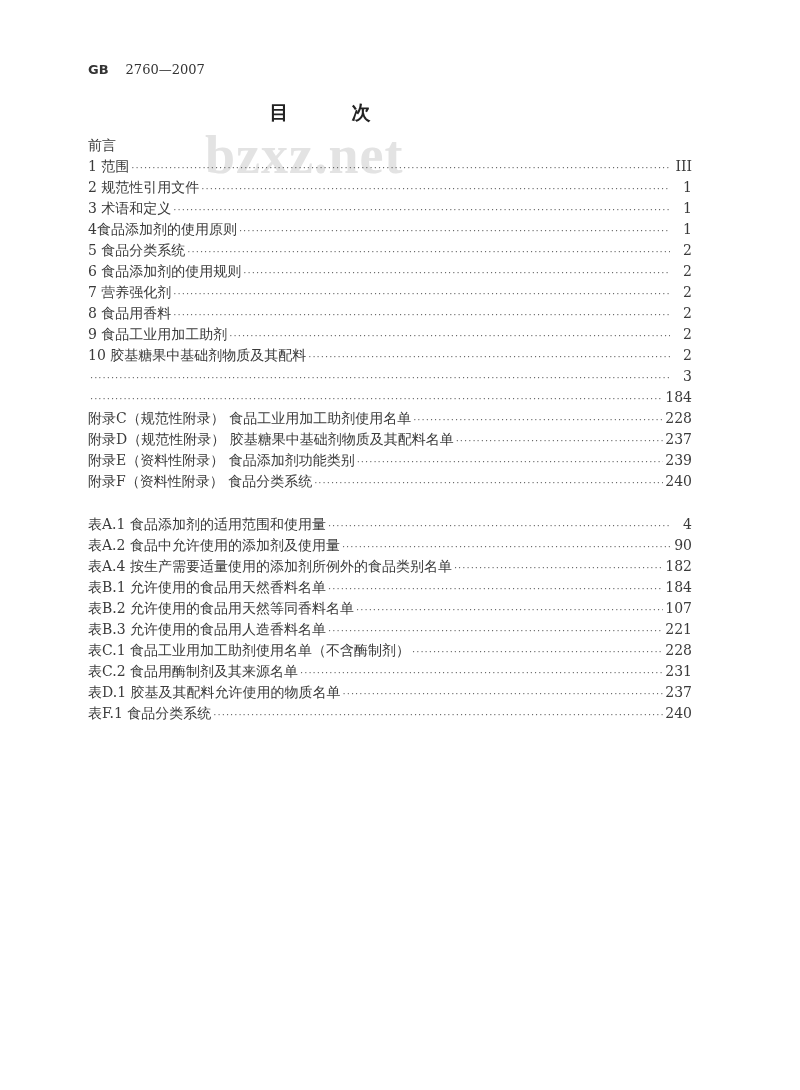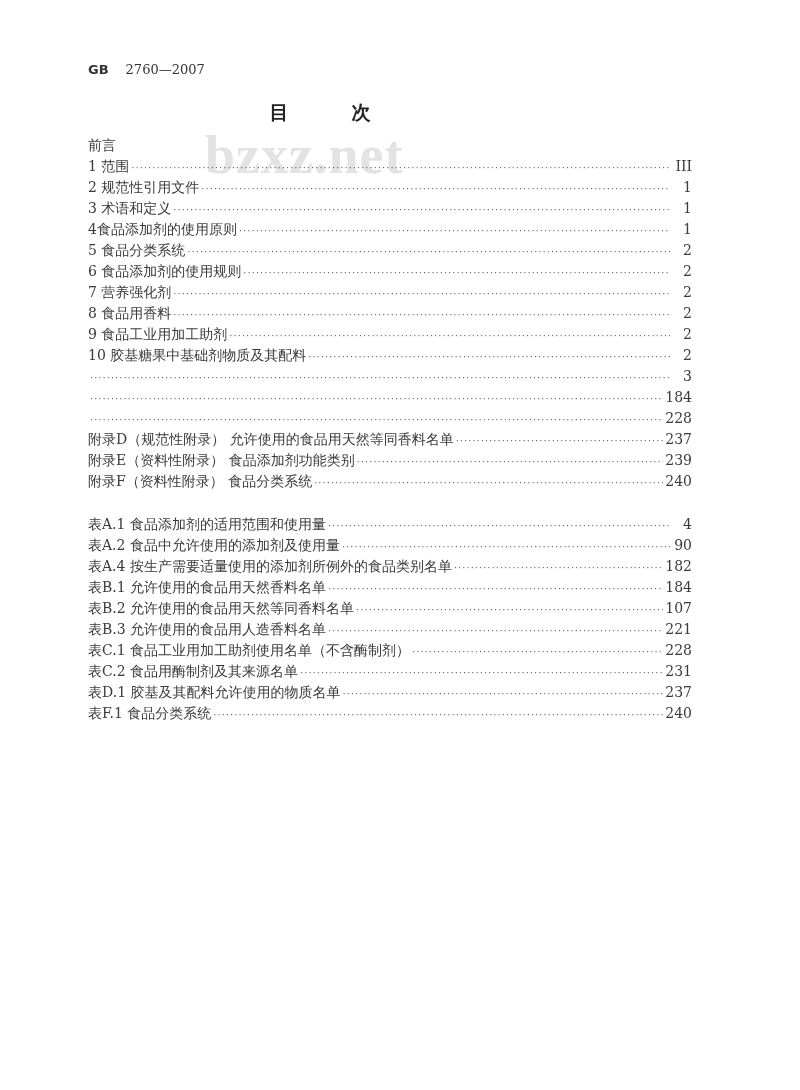--- a/index.html
+++ b/index.html
@@ -172,25 +172,26 @@
 
     <div class="row">
       <span class="dots"></span>
       <span class="page-no">3</span>
     </div>
     <div class="row">
       <span class="dots"></span>
       <span class="page-no">184</span>
     </div>
     <div class="row">
+      <span class="label">附录C（规范性附录） 食品工业用加工助剂使用名单</span>
       <span class="dots"></span>
       <span class="page-no">228</span>
     </div>
     <div class="row">
-      <span class="label">附录D（规范性附录） 允许使用的食品用天然等同香料名单</span>
+      <span class="label">附录D（规范性附录） 胶基糖果中基础剂物质及其配料名单</span>
       <span class="dots"></span>
       <span class="page-no">237</span>
     </div>
     <div class="row">
       <span class="label">附录E（资料性附录） 食品添加剂功能类别</span>
       <span class="dots"></span>
       <span class="page-no">239</span>
     </div>
     <div class="row">
       <span class="label">附录F（资料性附录） 食品分类系统</span>

